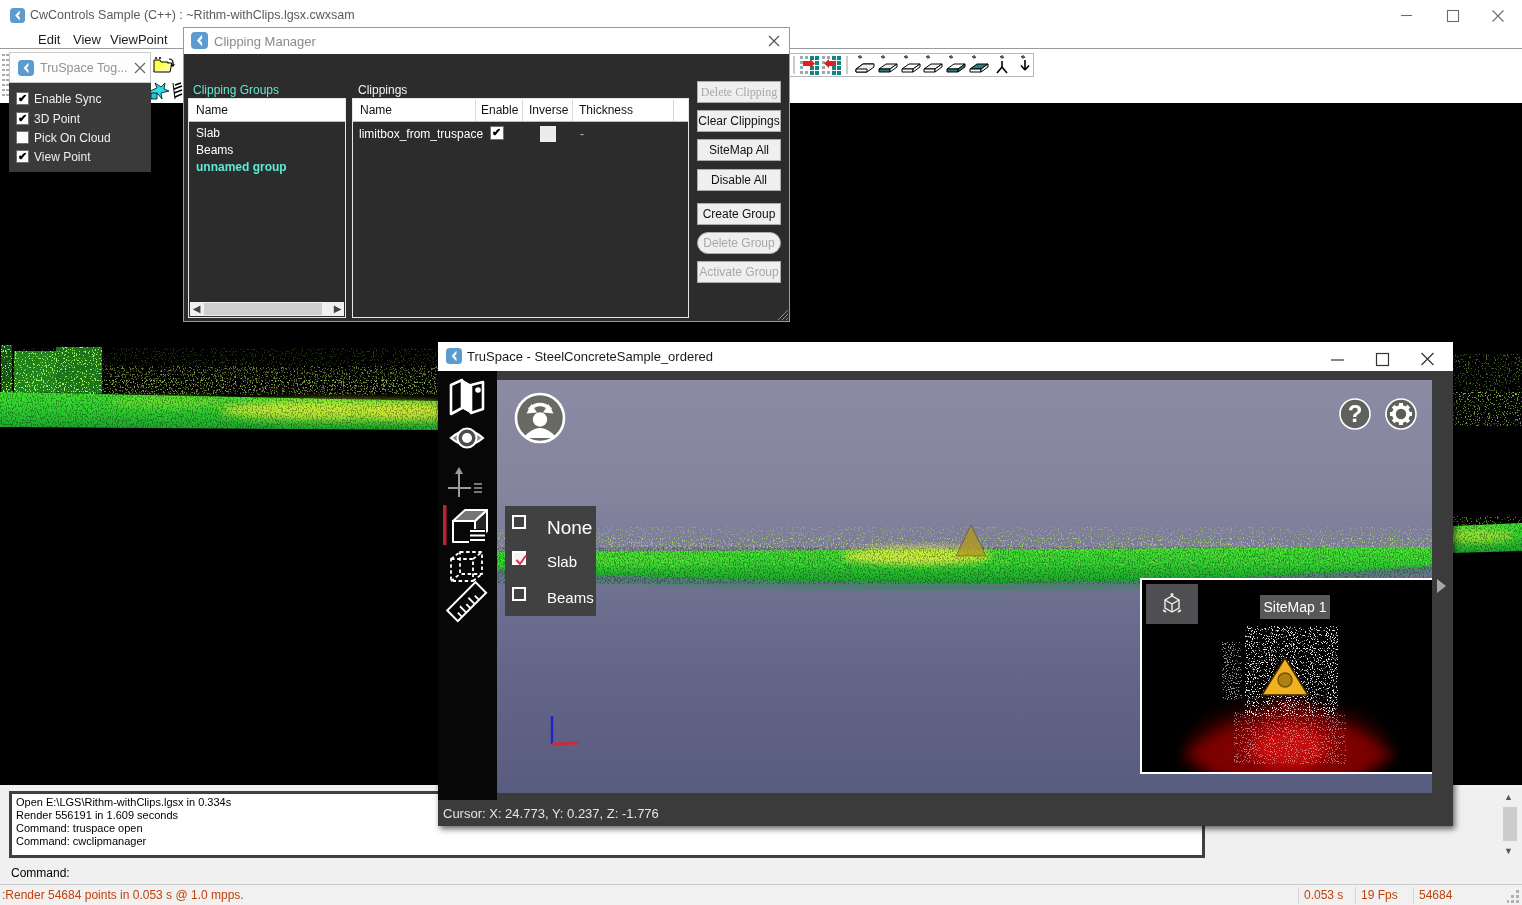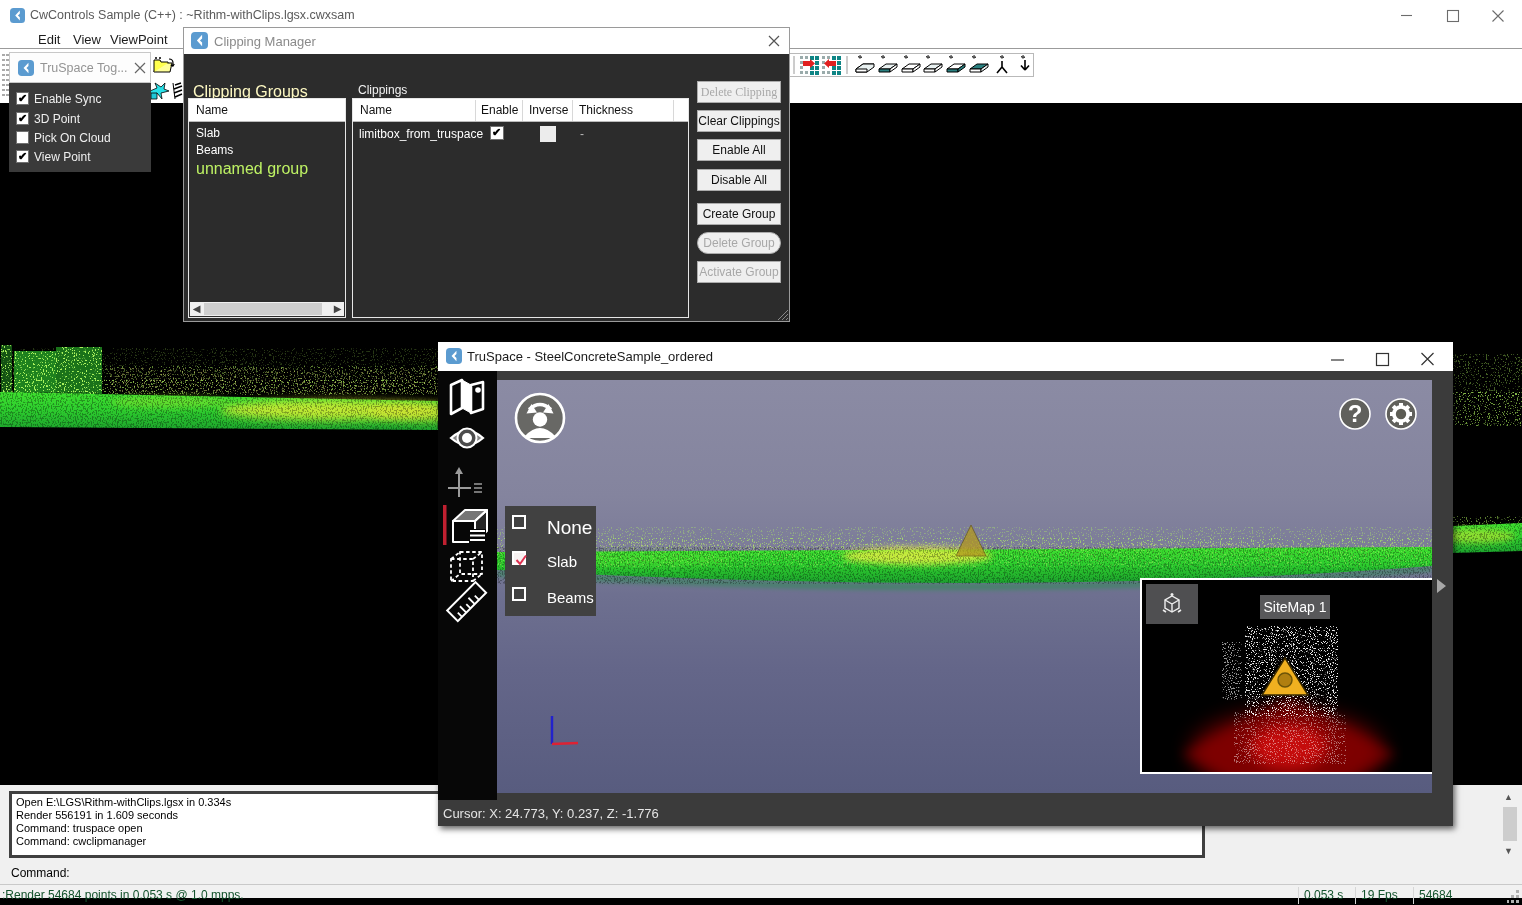--- a/index.html
+++ b/index.html
@@ -236,30 +236,30 @@
     <div class="abs" style="left:0;top:0;width:605px;height:26px;background:#fff;">
       <svg class="abs" style="left:7px;top:4px" width="17" height="17" viewBox="0 0 15 15">
           <rect x="0" y="0" width="15" height="15" rx="3.5" fill="#5b9bd0"></rect>
           <path d="M9.8 2.5 L5.2 7.5 L9.8 12.5 L9.8 9.3 L7.9 7.5 L9.8 5.7 Z" fill="#fff"></path>
         </svg>
       <div class="abs" style="left:30px;top:6px;font-size:13px;color:#8a8a8a;">Clipping Manager</div>
       <svg class="abs" style="left:584px;top:7px" width="12" height="12" viewBox="0 0 12 12" stroke="#555" stroke-width="1.2">
           <path d="M1 1 L11 11 M11 1 L1 11"></path>
         </svg>
     </div>
-    <div class="abs" style="left:9px;top:55px;font-size:16px;color:#fef9c3;">Clipping Groups</div>
+    <div class="abs" style="left:9px;top:55px;font-size:12px;color:#5eead4;">Clipping Groups</div>
     <div class="abs" style="left:174px;top:55px;font-size:12px;color:#f2f2f2;">Clippings</div>
 
     <div class="abs" style="left:4px;top:70px;width:158px;height:220px;border:1px solid #e6e6e6;background:#2c2c2c;">
       <div class="abs" style="left:0;top:0;width:156px;height:23px;background:#fff;border-bottom:1px solid #bbb;">
         <div class="abs" style="left:7px;top:4px;font-size:12px;color:#111;">Name</div>
       </div>
       <div class="abs" style="left:7px;top:27px;font-size:12px;color:#fff;">Slab</div>
       <div class="abs" style="left:7px;top:44px;font-size:12px;color:#fff;">Beams</div>
-      <div class="abs" style="left:7px;top:61px;font-size:16px;color:#bef264;font-weight:normal;">unnamed group</div>
+      <div class="abs" style="left:7px;top:61px;font-size:12px;color:#5eead4;font-weight:bold;">unnamed group</div>
 
       <div class="abs" style="left:1px;top:203px;width:154px;height:14px;background:#f0f0f0;">
         <div class="abs" style="left:0;top:0;width:13px;height:14px;font-size:10px;color:#444;text-align:center;line-height:14px;">◀</div>
         <div class="abs" style="left:141px;top:0;width:13px;height:14px;font-size:10px;color:#444;text-align:center;line-height:14px;">▶</div>
         <div class="abs" style="left:14px;top:1px;width:118px;height:12px;background:#cfcfcf;"></div>
       </div>
     </div>
 
     <div class="abs" style="left:168px;top:70px;width:337px;height:220px;border:1px solid #e6e6e6;background:#2c2c2c;">
       <div class="abs" style="left:0;top:0;width:335px;height:23px;background:#fff;border-bottom:1px solid #bbb;font-size:12px;color:#111;">
@@ -273,21 +273,21 @@
         <div class="abs" style="left:320px;top:1px;width:1px;height:21px;background:#d8d8d8;"></div>
       </div>
       <div class="abs" style="left:6px;top:28px;font-size:12px;color:#fff;">limitbox_from_truspace</div>
       <div class="abs chk" style="left:137px;top:27px;width:14px;height:14px;"></div>
       <div class="abs" style="left:187px;top:27px;width:16px;height:16px;background:#ececec;"></div>
       <div class="abs" style="left:227px;top:28px;font-size:12px;color:#bbb;">-</div>
     </div>
 
     <div class="btn dis" style="left:513px;top:53px;font-family:Liberation Serif, serif;">Delete Clipping</div>
     <div class="btn" style="left:513px;top:82px;">Clear Clippings</div>
-    <div class="btn" style="left:513px;top:111px;">Enable All</div>
+    <div class="btn" style="left:513px;top:111px;">SiteMap All</div>
     <div class="btn" style="left:513px;top:141px;">Disable All</div>
     <div class="btn" style="left:513px;top:175px;">Create Group</div>
     <div class="btn dis" style="left:513px;top:204px;border-radius:11px;">Delete Group</div>
     <div class="btn dis" style="left:513px;top:233px;">Activate Group</div>
 
     <svg class="abs" style="left:592px;top:280px" width="13" height="13" viewBox="0 0 13 13" stroke="#8a8a8a" stroke-width="1">
         <path d="M12 2 L2 12 M12 6 L6 12 M12 10 L10 12"></path>
       </svg>
   </div>
 
@@ -448,21 +448,21 @@
       Command: cwclipmanager
     </div>
     <div class="abs" style="left:1502px;top:6px;width:17px;height:67px;background:#f0f0f0;">
       <div class="abs" style="left:2px;top:1px;font-size:9px;color:#555;">▲</div>
       <div class="abs" style="left:1px;top:16px;width:14px;height:34px;background:#cdcdcd;"></div>
       <div class="abs" style="left:2px;top:55px;font-size:9px;color:#555;">▼</div>
     </div>
     <div class="abs" style="left:11px;top:81px;font-size:12px;color:#000;">Command:</div>
   </div>
 
-  <div class="abs" id="statusbar" style="z-index:7;left:0;top:884px;width:1522px;height:14px;background:#f1f1f1;border-top:1px solid #c9c9c9;font-size:12px;color:#14532d;">
+  <div class="abs" id="statusbar" style="z-index:7;left:0;top:884px;width:1522px;height:21px;background:#f1f1f1;border-top:1px solid #c9c9c9;font-size:12px;color:#c2410c;">
     <div class="abs" style="left:2px;top:3px;">:Render 54684 points in 0.053 s @ 1.0 mpps.</div>
     <div class="abs" style="left:1298px;top:2px;width:1px;height:17px;background:#d6d6d6;"></div>
     <div class="abs" style="left:1304px;top:3px;">0.053 s</div>
     <div class="abs" style="left:1355px;top:2px;width:1px;height:17px;background:#d6d6d6;"></div>
     <div class="abs" style="left:1361px;top:3px;">19 Fps</div>
     <div class="abs" style="left:1413px;top:2px;width:1px;height:17px;background:#d6d6d6;"></div>
     <div class="abs" style="left:1419px;top:3px;">54684</div>
     <svg class="abs" style="left:1507px;top:5px" width="13" height="13" viewBox="0 0 13 13" fill="#b0b0b0">
       <rect x="9" y="0" width="3" height="3"></rect>
         <rect x="9" y="5" width="3" height="3"></rect>

